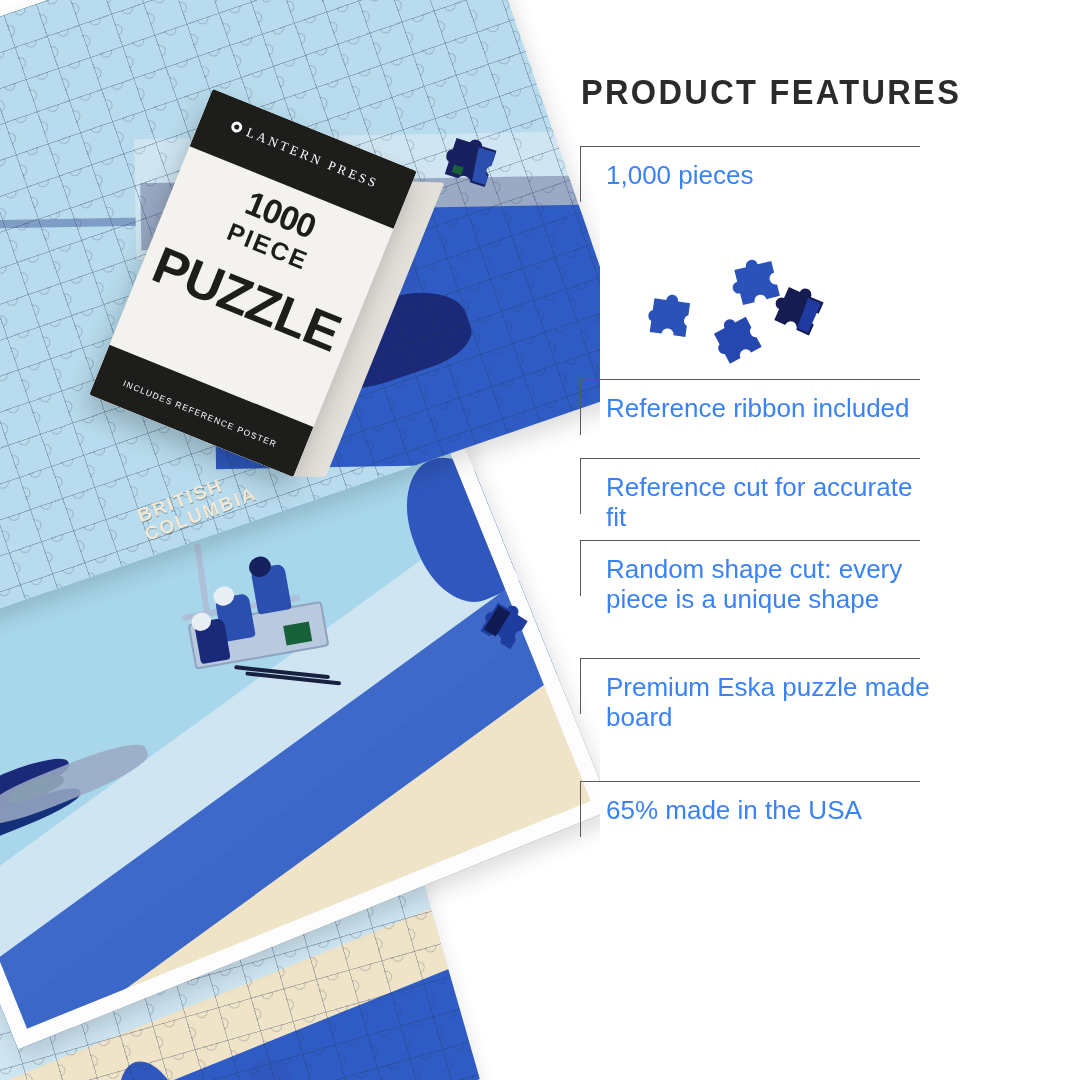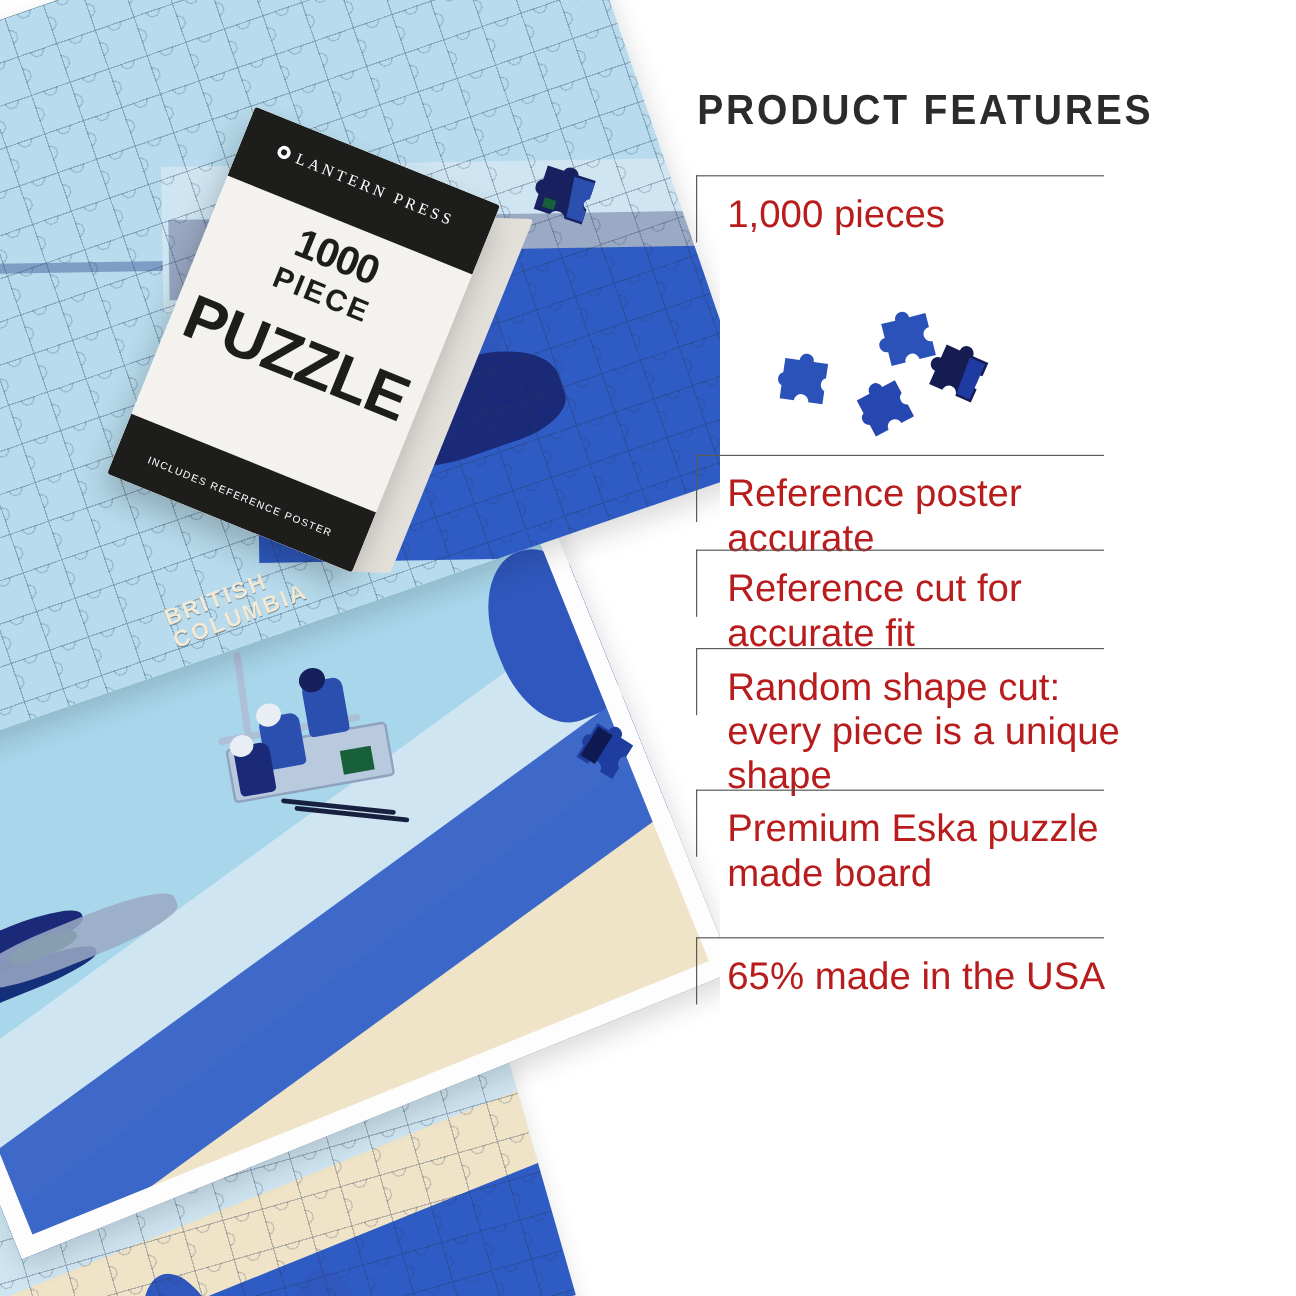--- a/index.html
+++ b/index.html
@@ -101,21 +101,21 @@
   .piece svg{display:block;overflow:visible;}
 
   
   .panel{position:absolute;left:578px;top:0;width:502px;height:1080px;}
   .headline{position:absolute;left:3px;top:72px;font-size:35px;font-weight:bold;color:#2b2b29;
     letter-spacing:2.5px;font-family:"Liberation Sans",sans-serif;
     transform:scaleX(.93);transform-origin:left center;}
   .feature{position:absolute;left:2px;width:345px;}
   .feature .rule{position:absolute;left:0;top:0;width:340px;height:1px;background:#5a5a58;}
   .feature .stub{position:absolute;left:0;top:0;width:1px;height:56px;background:#5a5a58;}
-  .feature .txt{position:absolute;left:26px;top:14px;width:330px;font-size:32px;color:#b91c1c;
+  .feature .txt{position:absolute;left:26px;top:14px;width:330px;font-size:26px;color:#3b82f6;
     line-height:1.16;font-family:"Liberation Sans",sans-serif;}
 </style>
 </head>
 <body>
 
 <div id="stage">
 
   <div class="photo">
 
     <div class="sheet" id="sheet-bottom">
@@ -271,21 +271,21 @@
 
     <div class="feature" style="top:146px;">
       <div class="rule"></div>
       <div class="stub"></div>
       <div class="txt">1,000 pieces</div>
     </div>
 
     <div class="feature" style="top:379px;">
       <div class="rule"></div>
       <div class="stub"></div>
-      <div class="txt">Reference poster accurate</div>
+      <div class="txt">Reference ribbon included</div>
     </div>
 
     <div class="feature" style="top:458px;">
       <div class="rule"></div>
       <div class="stub"></div>
       <div class="txt">Reference cut for accurate fit</div>
     </div>
 
     <div class="feature" style="top:540px;">
       <div class="rule"></div>

